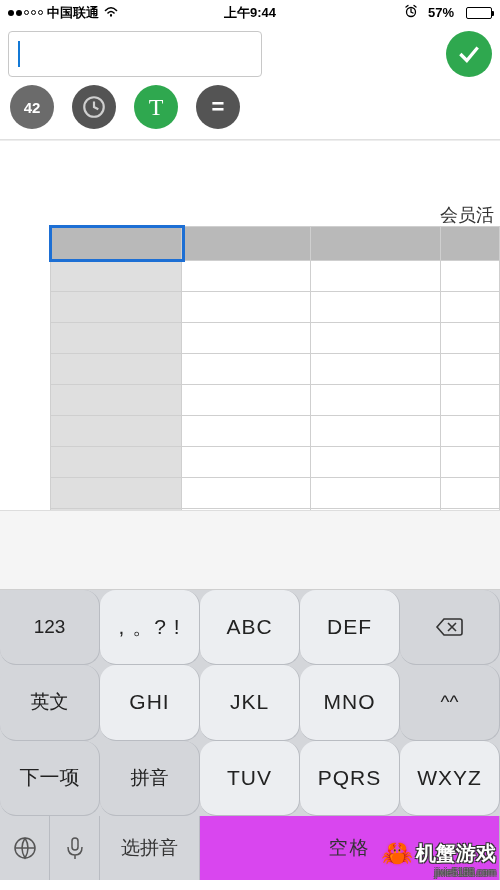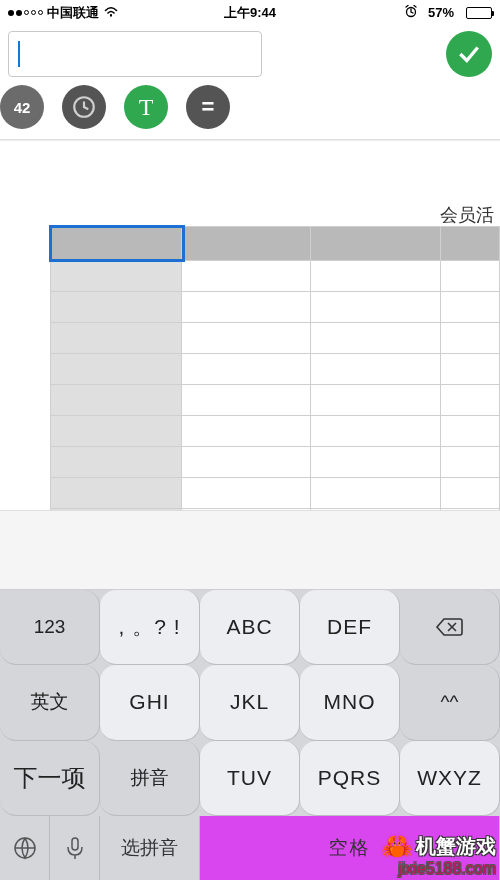--- a/index.html
+++ b/index.html
@@ -60,21 +60,21 @@
     background:#2fa84f;
     display:flex; align-items:center; justify-content:center;
     color:#fff;
   }
   .confirm-btn svg { width:26px; height:26px; stroke:#fff; stroke-width:3; fill:none; }
 
   
   .icon-row {
     display:flex;
     gap:18px;
-    padding: 2px 10px 10px 0;
+    padding: 2px 10px 10px 10px;
     border-bottom:1px solid #e0e0e0;
   }
   .circle-icon {
     width:44px; height:44px; border-radius:50%;
     display:flex; align-items:center; justify-content:center;
     font-size:15px; font-weight:600; color:#fff;
   }
   .ic-42 { background:#6b6b6b; font-size:15px; }
   .ic-clock { background:#545454; }
   .ic-clock svg { width:26px; height:26px; stroke:#cfcfcf; stroke-width:2; fill:none;}
@@ -140,21 +140,21 @@
     border-right:1px solid #b9bcc2;
     border-bottom:1px solid #b9bcc2;
     display:flex; align-items:center; justify-content:center;
     font-size:21px;
     color:#222;
     background:#eceef1;
     letter-spacing:1px;
     border-radius:16px;
   }
   .kb-key.side { background:#d4d6da; font-size:19px; letter-spacing:0;}
-  .kb-key.tall { grid-row: span 2; font-size:24px;font-family:Liberation Mono, monospace;}
+  .kb-key.tall { grid-row: span 2; font-size:20px;font-family:Liberation Mono, monospace;}
   .kb-key svg { width:30px; height:22px; }
   .kb-bottom {
     height:64px;
     display:grid;
     grid-template-columns: 50px 50px 100px 1fr;
     background:#d4d6da;
   }
   .kb-bkey {
     border-right:1px solid #b9bcc2;
     display:flex; align-items:center; justify-content:center;
@@ -166,21 +166,21 @@
   
   .watermark {
     position:absolute;
     right:4px; bottom:12px;
     display:flex; flex-direction:column; align-items:flex-end;
     pointer-events:none;
   }
   .wm-top { display:flex; align-items:center; gap:2px; }
   .crab { font-size:26px; text-shadow:0 0 3px rgba(255,0,0,0.3);}
   .wm-text { font-size:20px; font-weight:700; color:#fff; text-shadow: -1px -1px 0 #333, 1px -1px 0 #333, -1px 1px 0 #333, 1px 1px 0 #333;}
-  .wm-url { font-size:16px; color:#be185d; text-shadow: -1px -1px 0 #555, 1px -1px 0 #555, -1px 1px 0 #555, 1px 1px 0 #555; margin-top:-2px;}
+  .wm-url { font-size:10px; color:#737373; text-shadow: -1px -1px 0 #555, 1px -1px 0 #555, -1px 1px 0 #555, 1px 1px 0 #555; margin-top:-2px;}
 </style>
 </head>
 <body>
 
 <div class="status-bar">
   <div class="status-left">
     <span class="dots">
       <span class="dot"></span>
         <span class="dot"></span>
         <span class="dot hollow"></span>

